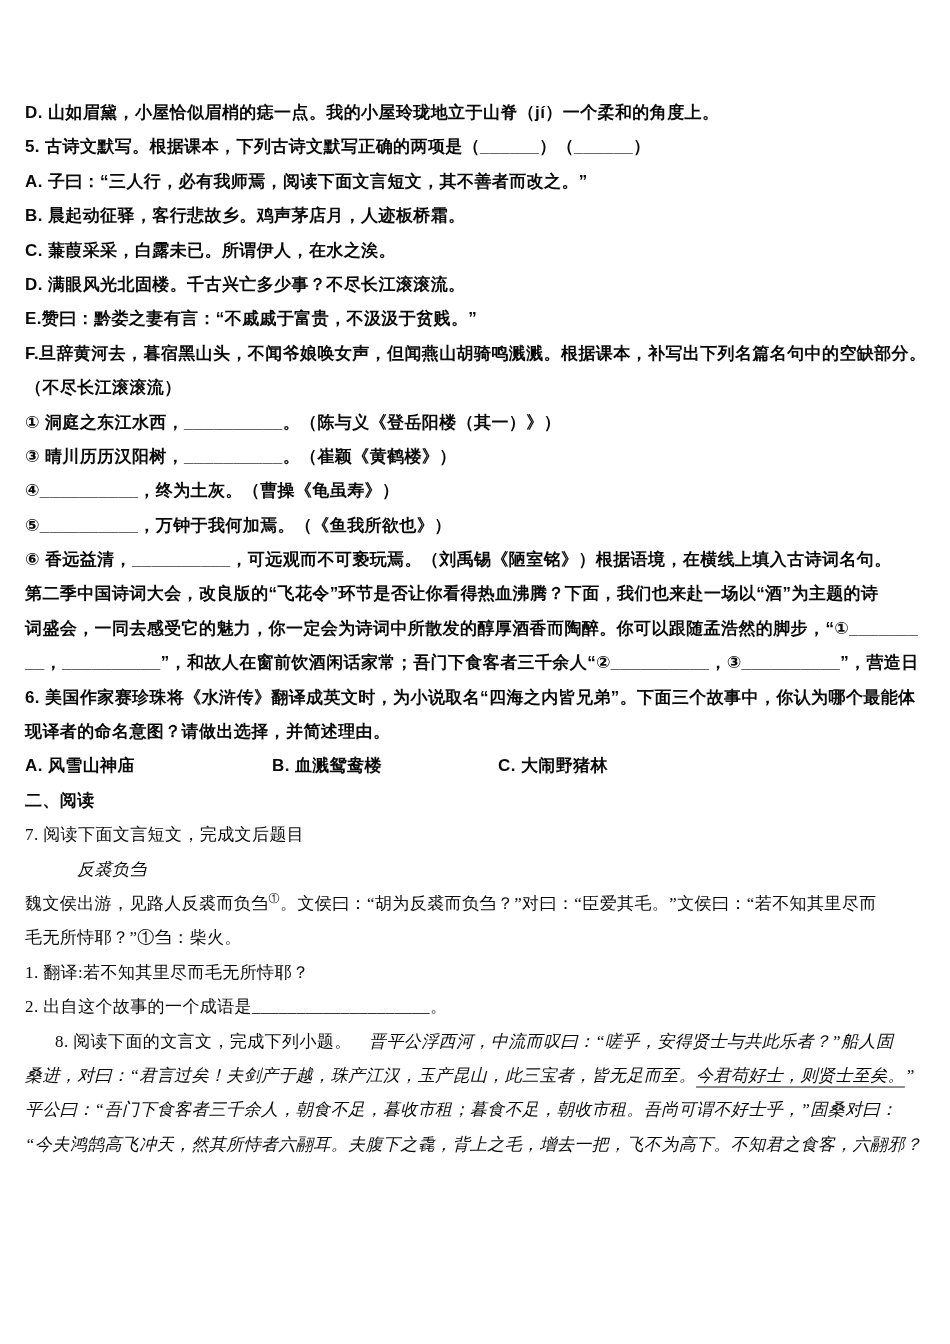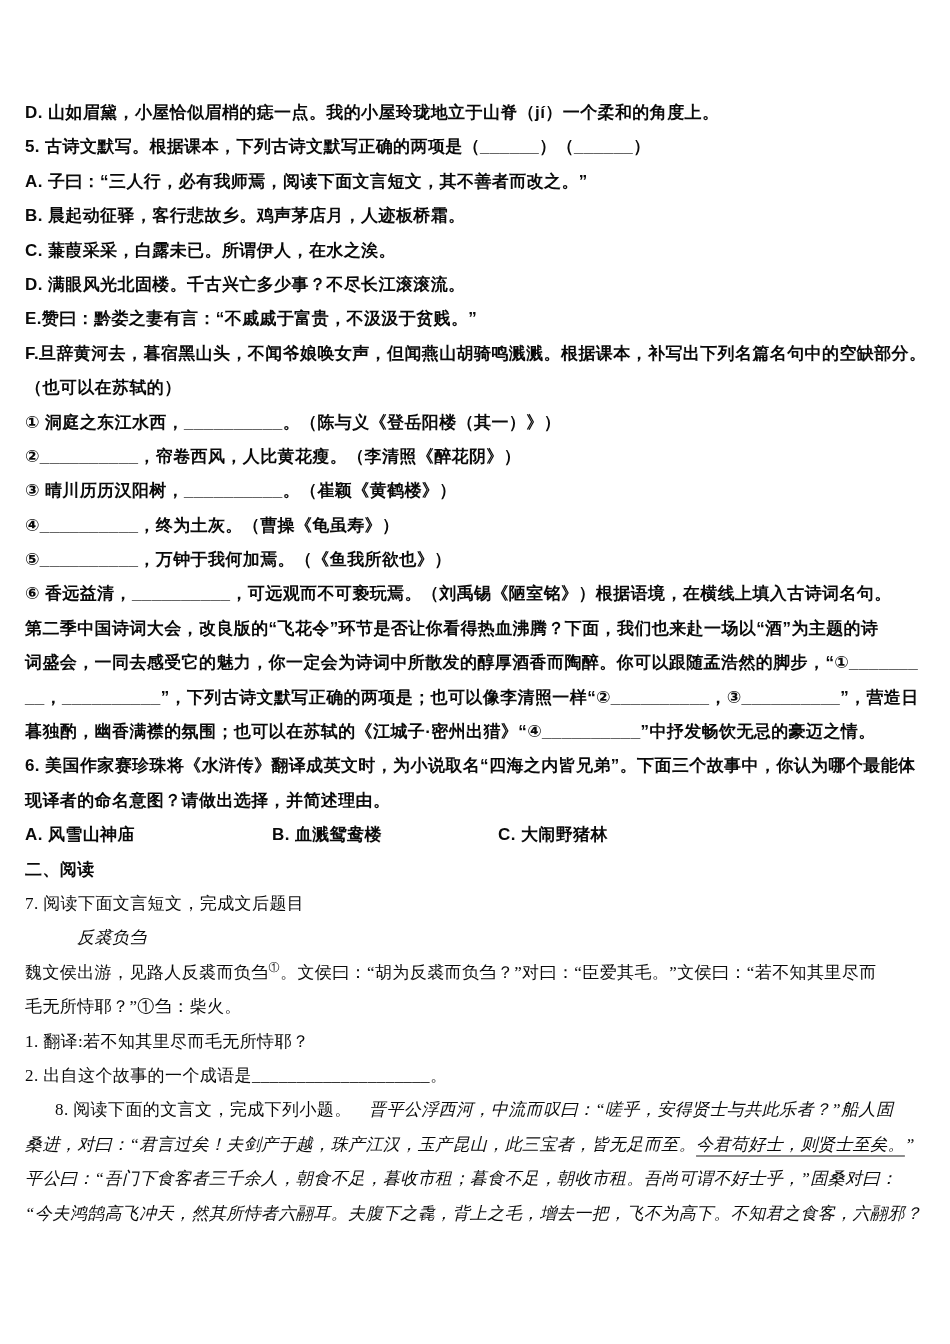--- a/index.html
+++ b/index.html
@@ -47,31 +47,29 @@
 <div id="page">
   <div id="content">
       <div class="line bold"><span>D. 山如眉黛，小屋恰似眉梢的痣一点。我的小屋玲珑地立于山脊（jí）一个柔和的角度上。</span></div>
       <div class="line bold"><span>5. 古诗文默写。根据课本，下列古诗文默写正确的两项是（______）（______）</span></div>
       <div class="line bold"><span>A. 子曰：“三人行，必有我师焉，阅读下面文言短文，其不善者而改之。”</span></div>
       <div class="line bold"><span>B. 晨起动征驿，客行悲故乡。鸡声茅店月，人迹板桥霜。</span></div>
       <div class="line bold"><span>C. 蒹葭采采，白露未已。所谓伊人，在水之涘。</span></div>
       <div class="line bold"><span>D. 满眼风光北固楼。千古兴亡多少事？不尽长江滚滚流。</span></div>
       <div class="line bold"><span>E.赞曰：黔娄之妻有言：“不戚戚于富贵，不汲汲于贫贱。”</span></div>
       <div class="line bold"><span>F.旦辞黄河去，暮宿黑山头，不闻爷娘唤女声，但闻燕山胡骑鸣溅溅。根据课本，补写出下列名篇名句中的空缺部分。</span></div>
-      <div class="line bold"><span>（也可以在苏轼的）</span></div>
+      <div class="line bold"><span>（不尽长江滚滚流）</span></div>
       <div class="line bold"><span>① 洞庭之东江水西，__________。（陈与义《登岳阳楼（其一）》）</span></div>
-      <div class="line bold"><span>②__________，帘卷西风，人比黄花瘦。（李清照《醉花阴》）</span></div>
       <div class="line bold"><span>③ 晴川历历汉阳树，__________。（崔颖《黄鹤楼》）</span></div>
       <div class="line bold"><span>④__________，终为土灰。（曹操《龟虽寿》）</span></div>
       <div class="line bold"><span>⑤__________，万钟于我何加焉。（《鱼我所欲也》）</span></div>
       <div class="line bold"><span>⑥ 香远益清，__________，可远观而不可亵玩焉。（刘禹锡《陋室铭》）根据语境，在横线上填入古诗词名句。</span></div>
       <div class="line bold"><span>第二季中国诗词大会，改良版的“飞花令”环节是否让你看得热血沸腾？下面，我们也来赴一场以“酒”为主题的诗</span></div>
       <div class="line bold"><span>词盛会，一同去感受它的魅力，你一定会为诗词中所散发的醇厚酒香而陶醉。你可以跟随孟浩然的脚步，“①_______</span></div>
-      <div class="line bold"><span>__，__________”，下列古诗文默写正确的两项是；也可以像李清照一样“②__________，③__________”，营造日</span></div>
-      <div class="line bold"><span>暮独酌，幽香满襟的氛围；也可以在苏轼的《江城子·密州出猎》“④__________”中抒发畅饮无忌的豪迈之情。</span></div>
+      <div class="line bold"><span>__，__________”，和故人在窗前饮酒闲话家常；吾门下食客者三千余人“②__________，③__________”，营造日</span></div>
       <div class="line bold"><span>6. 美国作家赛珍珠将《水浒传》翻译成英文时，为小说取名“四海之内皆兄弟”。下面三个故事中，你认为哪个最能体</span></div>
       <div class="line bold"><span>现译者的命名意图？请做出选择，并简述理由。</span></div>
       <div class="line bold options-row">
         <span class="opt">A. 风雪山神庙</span>
         <span class="opt">B. 血溅鸳鸯楼</span>
         <span class="opt">C. 大闹野猪林</span>
       </div>
       <div class="line bold"><span>二、阅读</span></div>
       <div class="line reg"><span>7. 阅读下面文言短文，完成文后题目</span></div>
       <div class="line kai" style="padding-left: 52px;"><span>反裘负刍</span></div>

